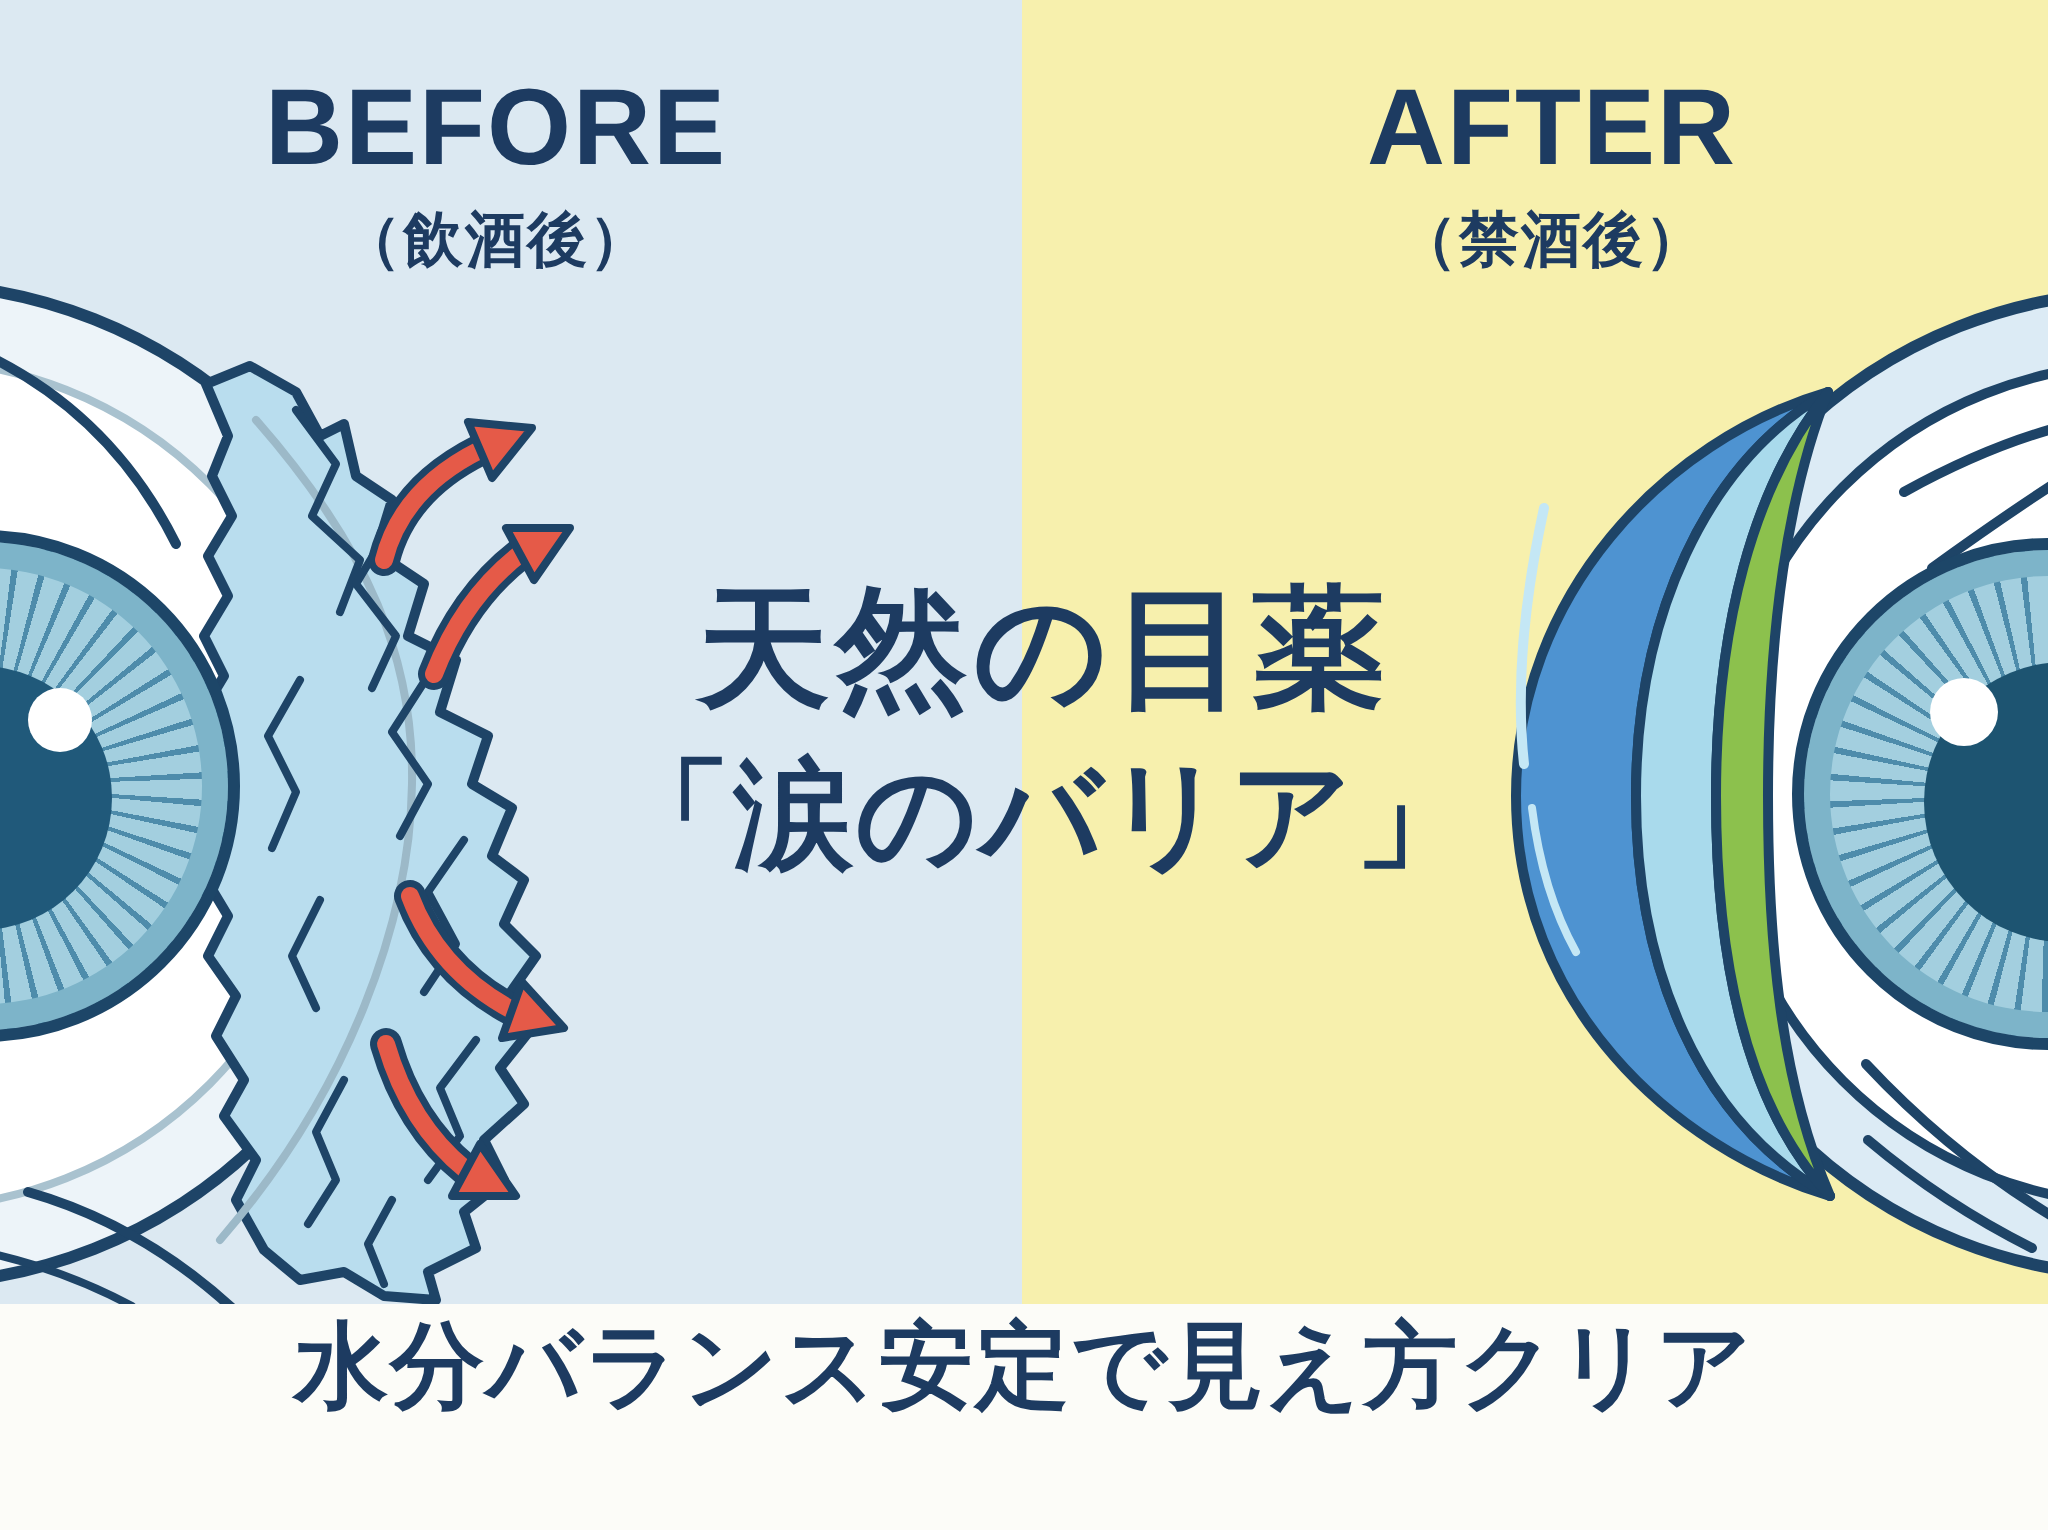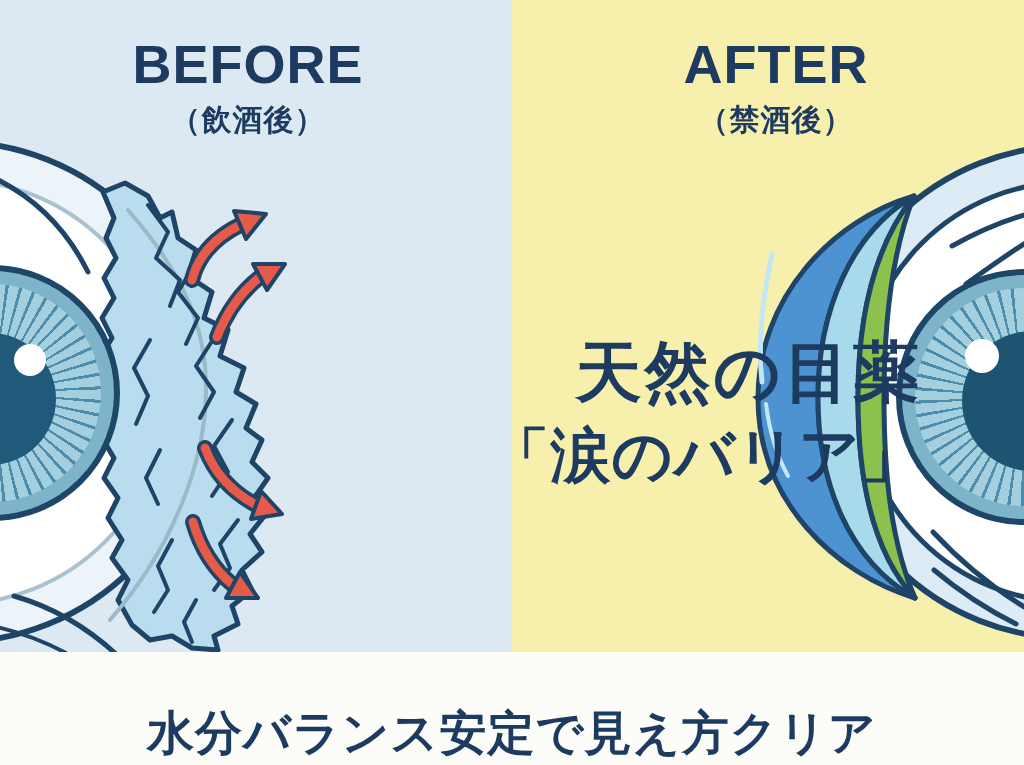--- a/index.html
+++ b/index.html
@@ -22,26 +22,26 @@
   .highlight{position:absolute;border-radius:50%;background:#ffffff;z-index:4;}
   .highlight-left{left:14px;top:344px;width:32px;height:32px;}
   .highlight-right{left:965px;top:339px;width:34px;height:34px;}
 
   .hdr{position:absolute;z-index:4;text-align:center;color:#1d3b61;}
   .hdr-before{left:48px;top:36px;width:400px;}
   .hdr-after{left:576px;top:36px;width:400px;}
   .hdr .t{font-size:54px;font-weight:800;letter-spacing:1px;line-height:1.05;}
   .hdr .s{font-size:30px;font-weight:700;margin-top:7px;letter-spacing:1px;}
 
-  .center-title{position:absolute;left:122px;top:288px;width:800px;z-index:4;text-align:right;color:#1d3b61;font-weight:800;margin-top:48px;}
+  .center-title{position:absolute;left:122px;top:288px;width:800px;z-index:4;text-align:center;color:#1d3b61;font-weight:800;}
   .center-title .l1{font-size:66px;letter-spacing:3px;line-height:1.1;}
   .center-title .l2{font-size:60px;letter-spacing:1px;line-height:1.1;margin-top:14px;font-family:Liberation Serif, serif;}
 
   .footer-band{position:absolute;left:0;top:652px;width:1024px;height:113px;background:#fcfcf8;z-index:6;
-               display:flex;align-items:flex-end;justify-content:center;}
+               display:flex;align-items:flex-start;justify-content:center;}
   .footer-band .caption{color:#1d3b61;font-size:47px;font-weight:800;letter-spacing:1px;}
 </style>
 </head>
 <body>
 
 <div class="stage">
 
   <div class="panel-left"></div>
   <div class="panel-right"></div>
 

